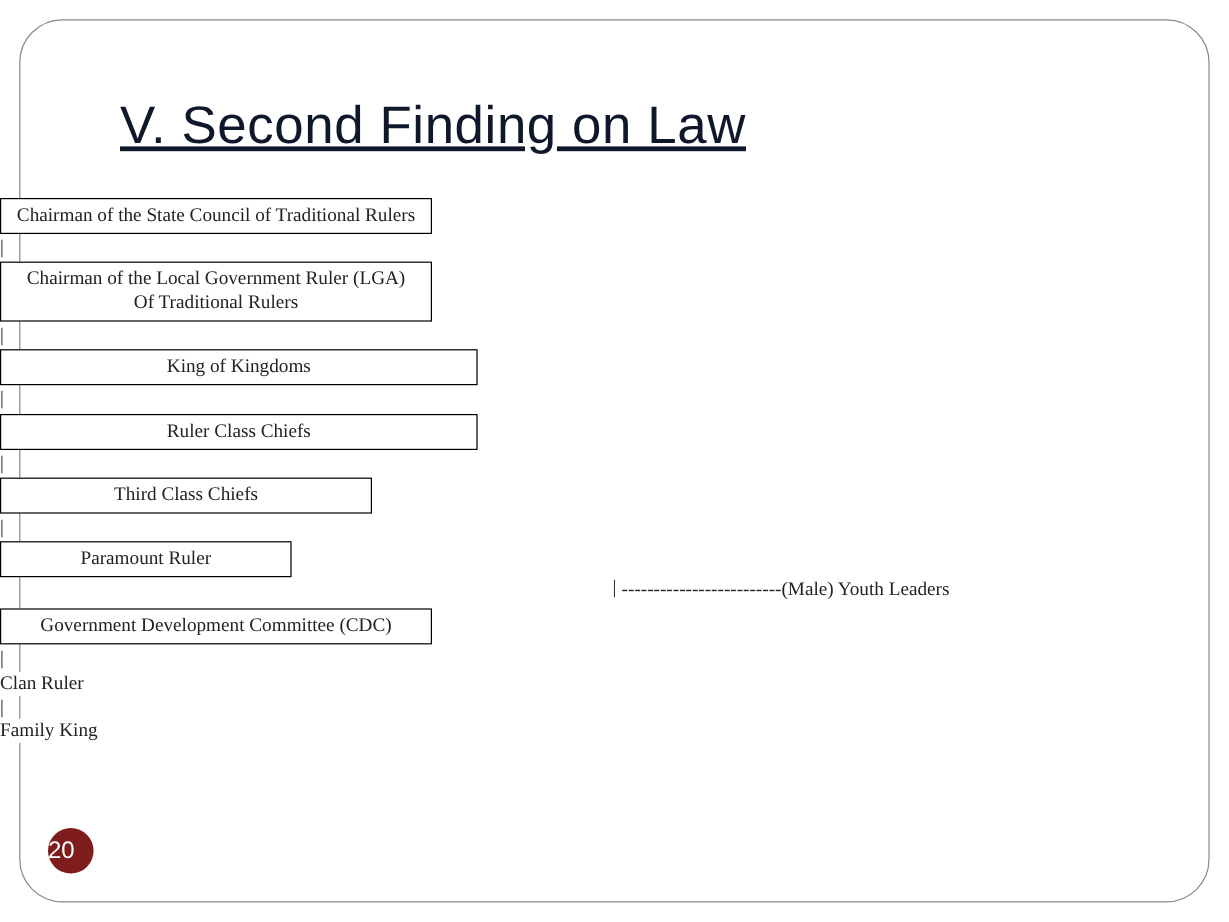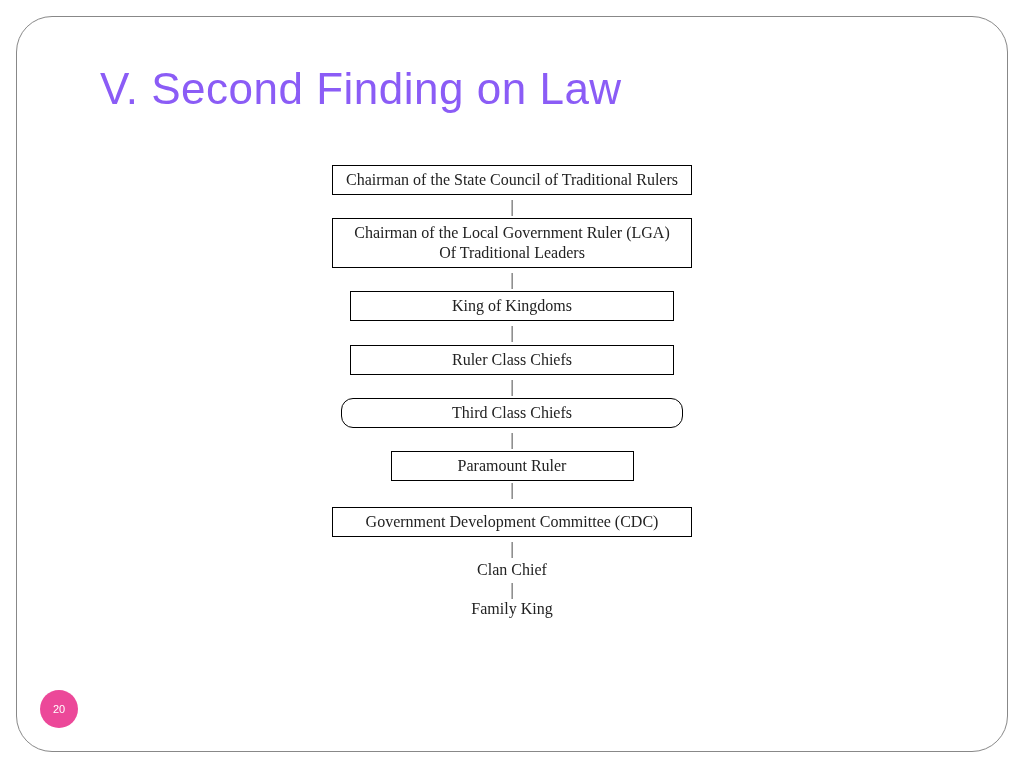--- a/index.html
+++ b/index.html
@@ -15,34 +15,35 @@
     left: 16px;
     top: 16px;
     right: 16px;
     bottom: 16px;
     border: 1.5px solid #888;
     border-radius: 36px;
   }
   .title {
     position: absolute;
     left: 100px;
-    top: 64px;
+    top: 80px;
     font-size: 44px;
     font-weight: 300;
-    color: #8b5cf6;
+    color: #0f172a;
     letter-spacing: 0.5px;
+    text-decoration: underline;
   }
   .diagram {
     position: absolute;
     left: 0;
     right: 0;
     top: 165px;
     display: flex;
     flex-direction: column;
-    align-items: center;
+    align-items: flex-start;
   }
   .node {
     border: 1px solid #000;
     background: #fff;
     padding: 4px 8px;
     text-align: center;
     font-family: "Times New Roman", serif;
     font-size: 16px;
     color: #222;
     line-height: 1.25;
@@ -83,50 +84,49 @@
     color: #222;
     white-space: nowrap;
   }
   .page-badge {
     position: absolute;
     left: 40px;
     bottom: 40px;
     width: 38px;
     height: 38px;
     border-radius: 50%;
-    background: #ec4899;
+    background: #7f1d1d;
     color: #fff;
-    font-size: 11px;
+    font-size: 20px;
     display: flex;
     align-items: center;
-    justify-content: center;
   }
   .w1 { width: 360px; }
-  .w2 { width: 324px; }
-  .w3 { width: 342px; border-radius: 12px; }
+  .w2 { width: 398px; }
+  .w3 { width: 310px; }
   .w4 { width: 243px; }
 </style>
 </head>
 <body>
 
 <div class="slide">
   <div class="frame"></div>
 
   <div class="title">V. Second Finding on Law</div>
 
   <div class="diagram">
 
     <div class="node w1">
       <span>Chairman of the State Council of Traditional Rulers</span>
     </div>
     <div class="connector">|</div>
 
     <div class="node w1">
       <span>Chairman of the Local Government Ruler (LGA)</span>
-      <span>Of Traditional Leaders</span>
+      <span>Of Traditional Rulers</span>
     </div>
     <div class="connector">|</div>
 
     <div class="node w2">
       <span>King of Kingdoms</span>
     </div>
     <div class="connector">|</div>
 
     <div class="node w2">
       <span>Ruler Class Chiefs</span>
@@ -137,29 +137,30 @@
       <span>Third Class Chiefs</span>
     </div>
     <div class="connector">|</div>
 
     <div class="node w4">
       <span>Paramount Ruler</span>
     </div>
 
     <div class="branch-row">
       <span class="branch-center">|</span>
+      <span class="branch-right">-------------------------<span>(Male) Youth Leaders</span></span>
     </div>
 
     <div class="node w1">
       <span>Government Development Committee (CDC)</span>
     </div>
     <div class="connector">|</div>
 
     <div class="node noborder">
-      <span>Clan Chief</span>
+      <span>Clan Ruler</span>
     </div>
     <div class="connector" style="padding:0;">|</div>
 
     <div class="node noborder">
       <span>Family King</span>
     </div>
 
   </div>
 
   <div class="page-badge">

